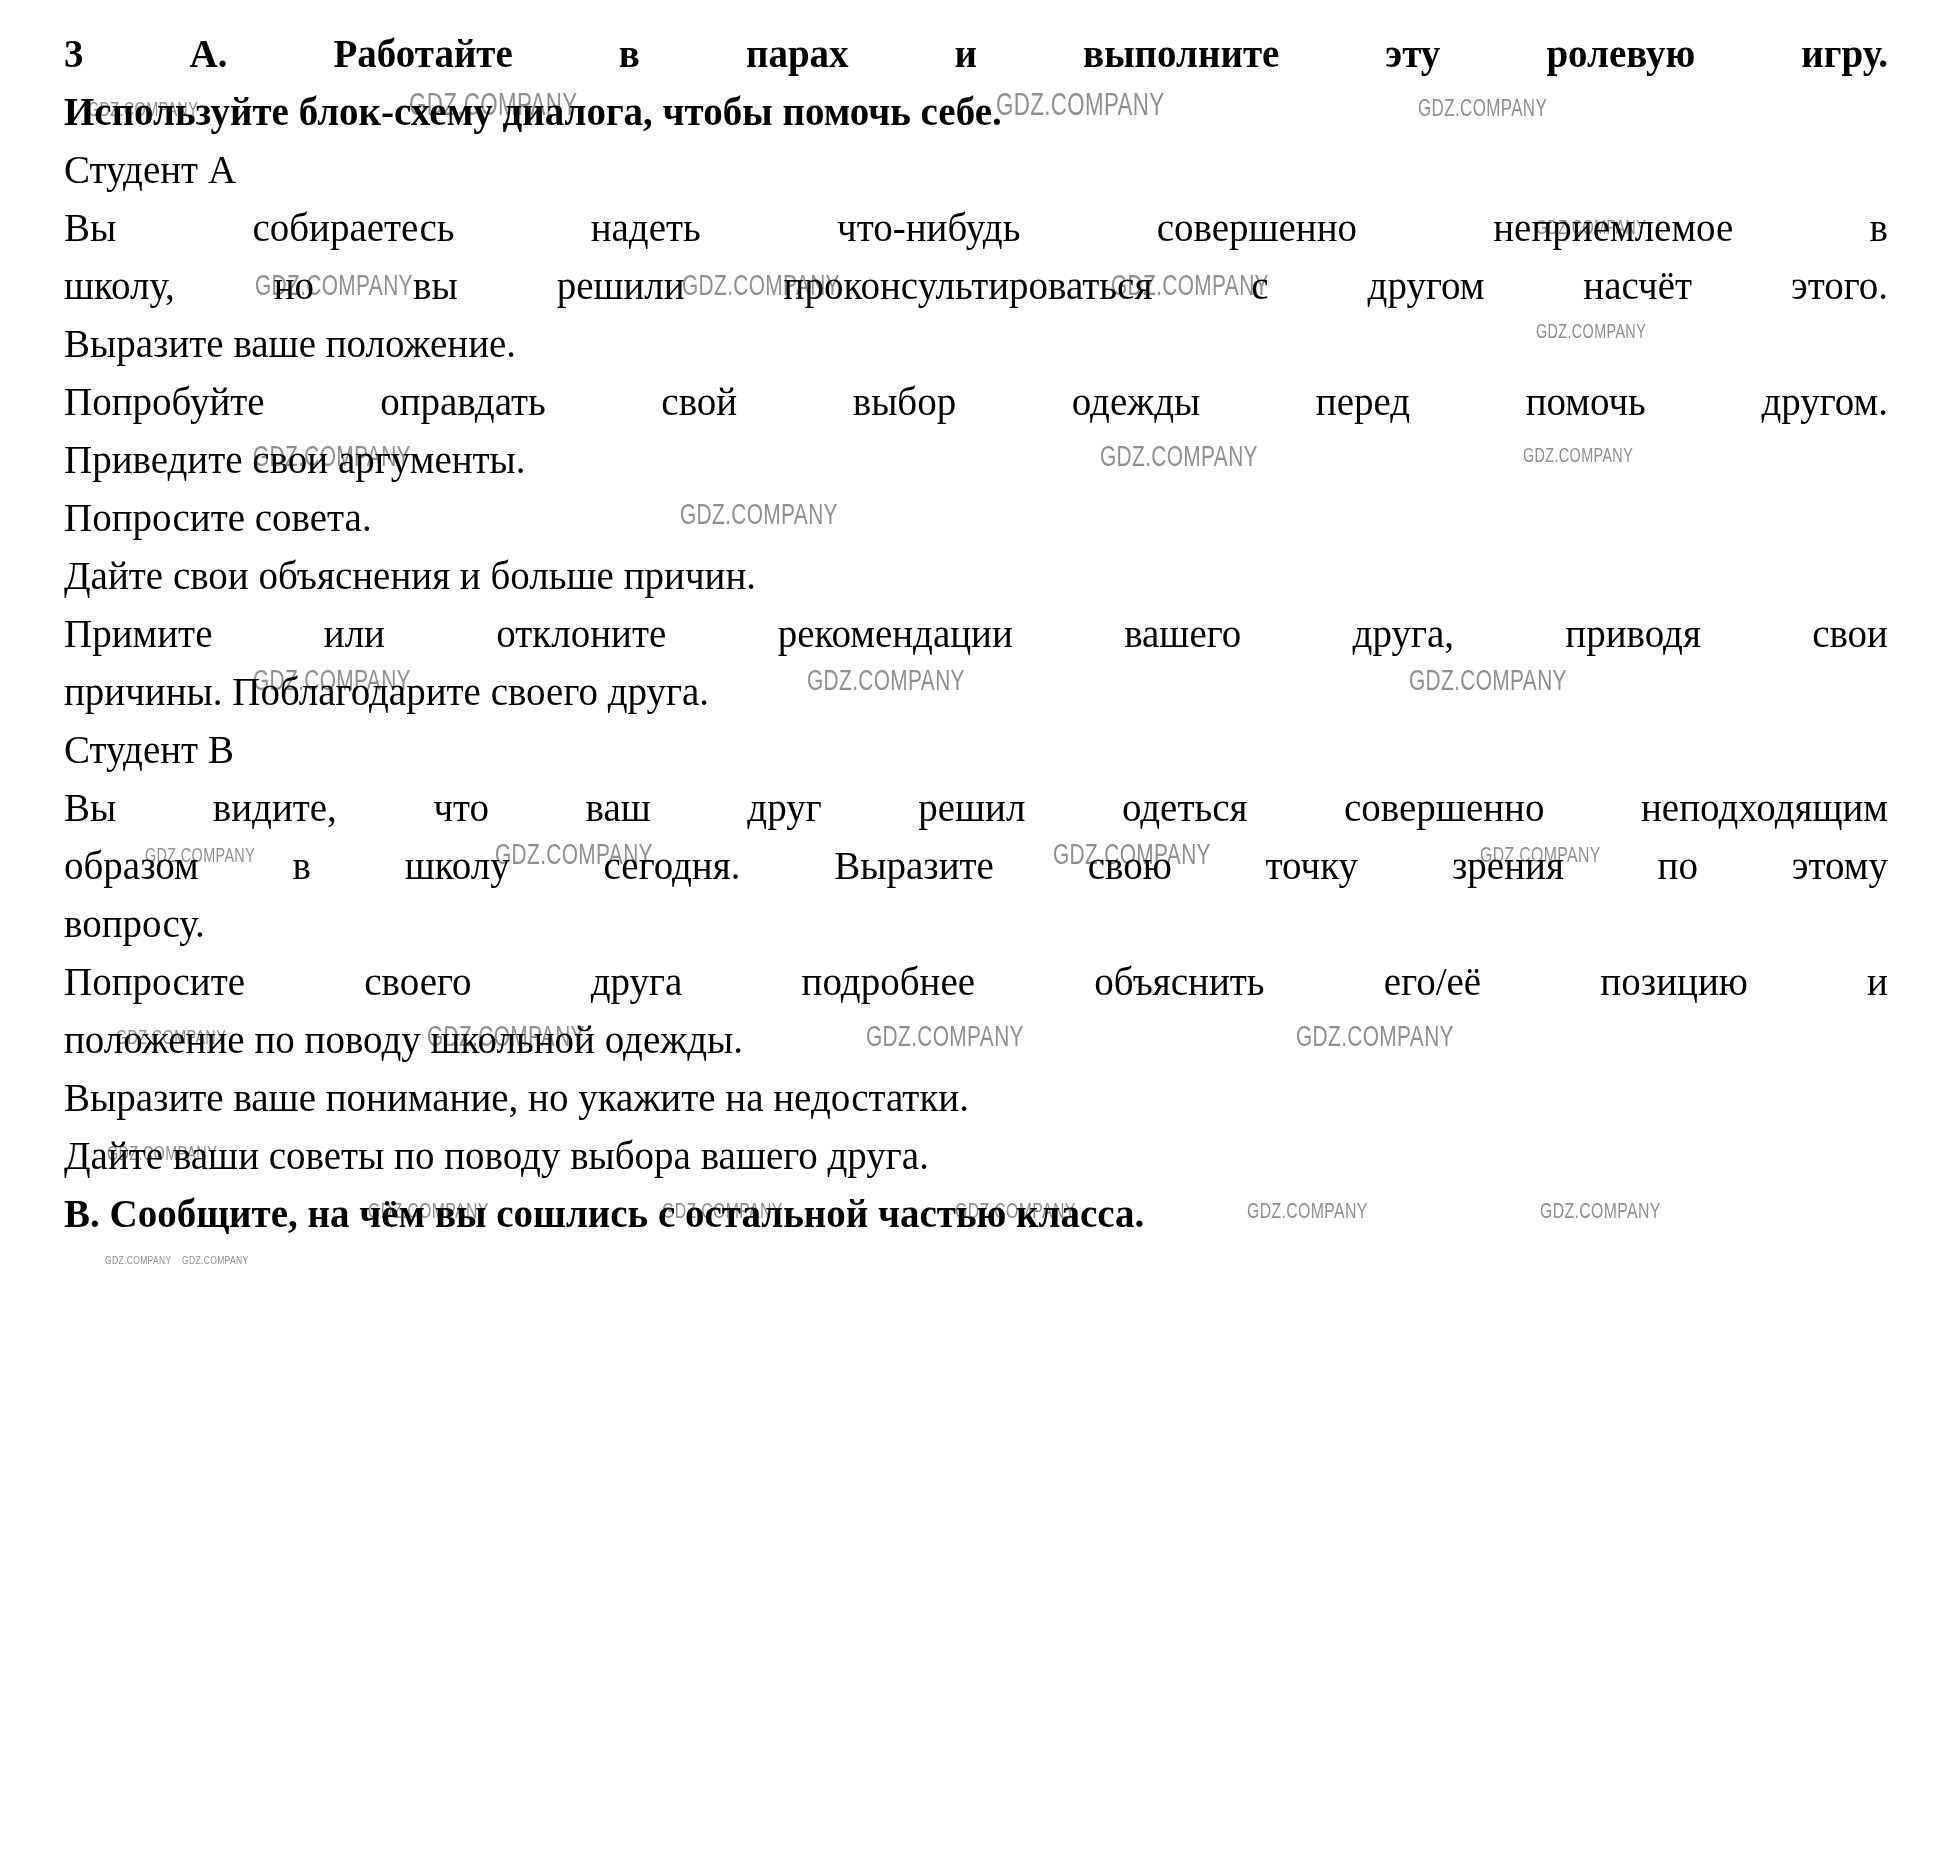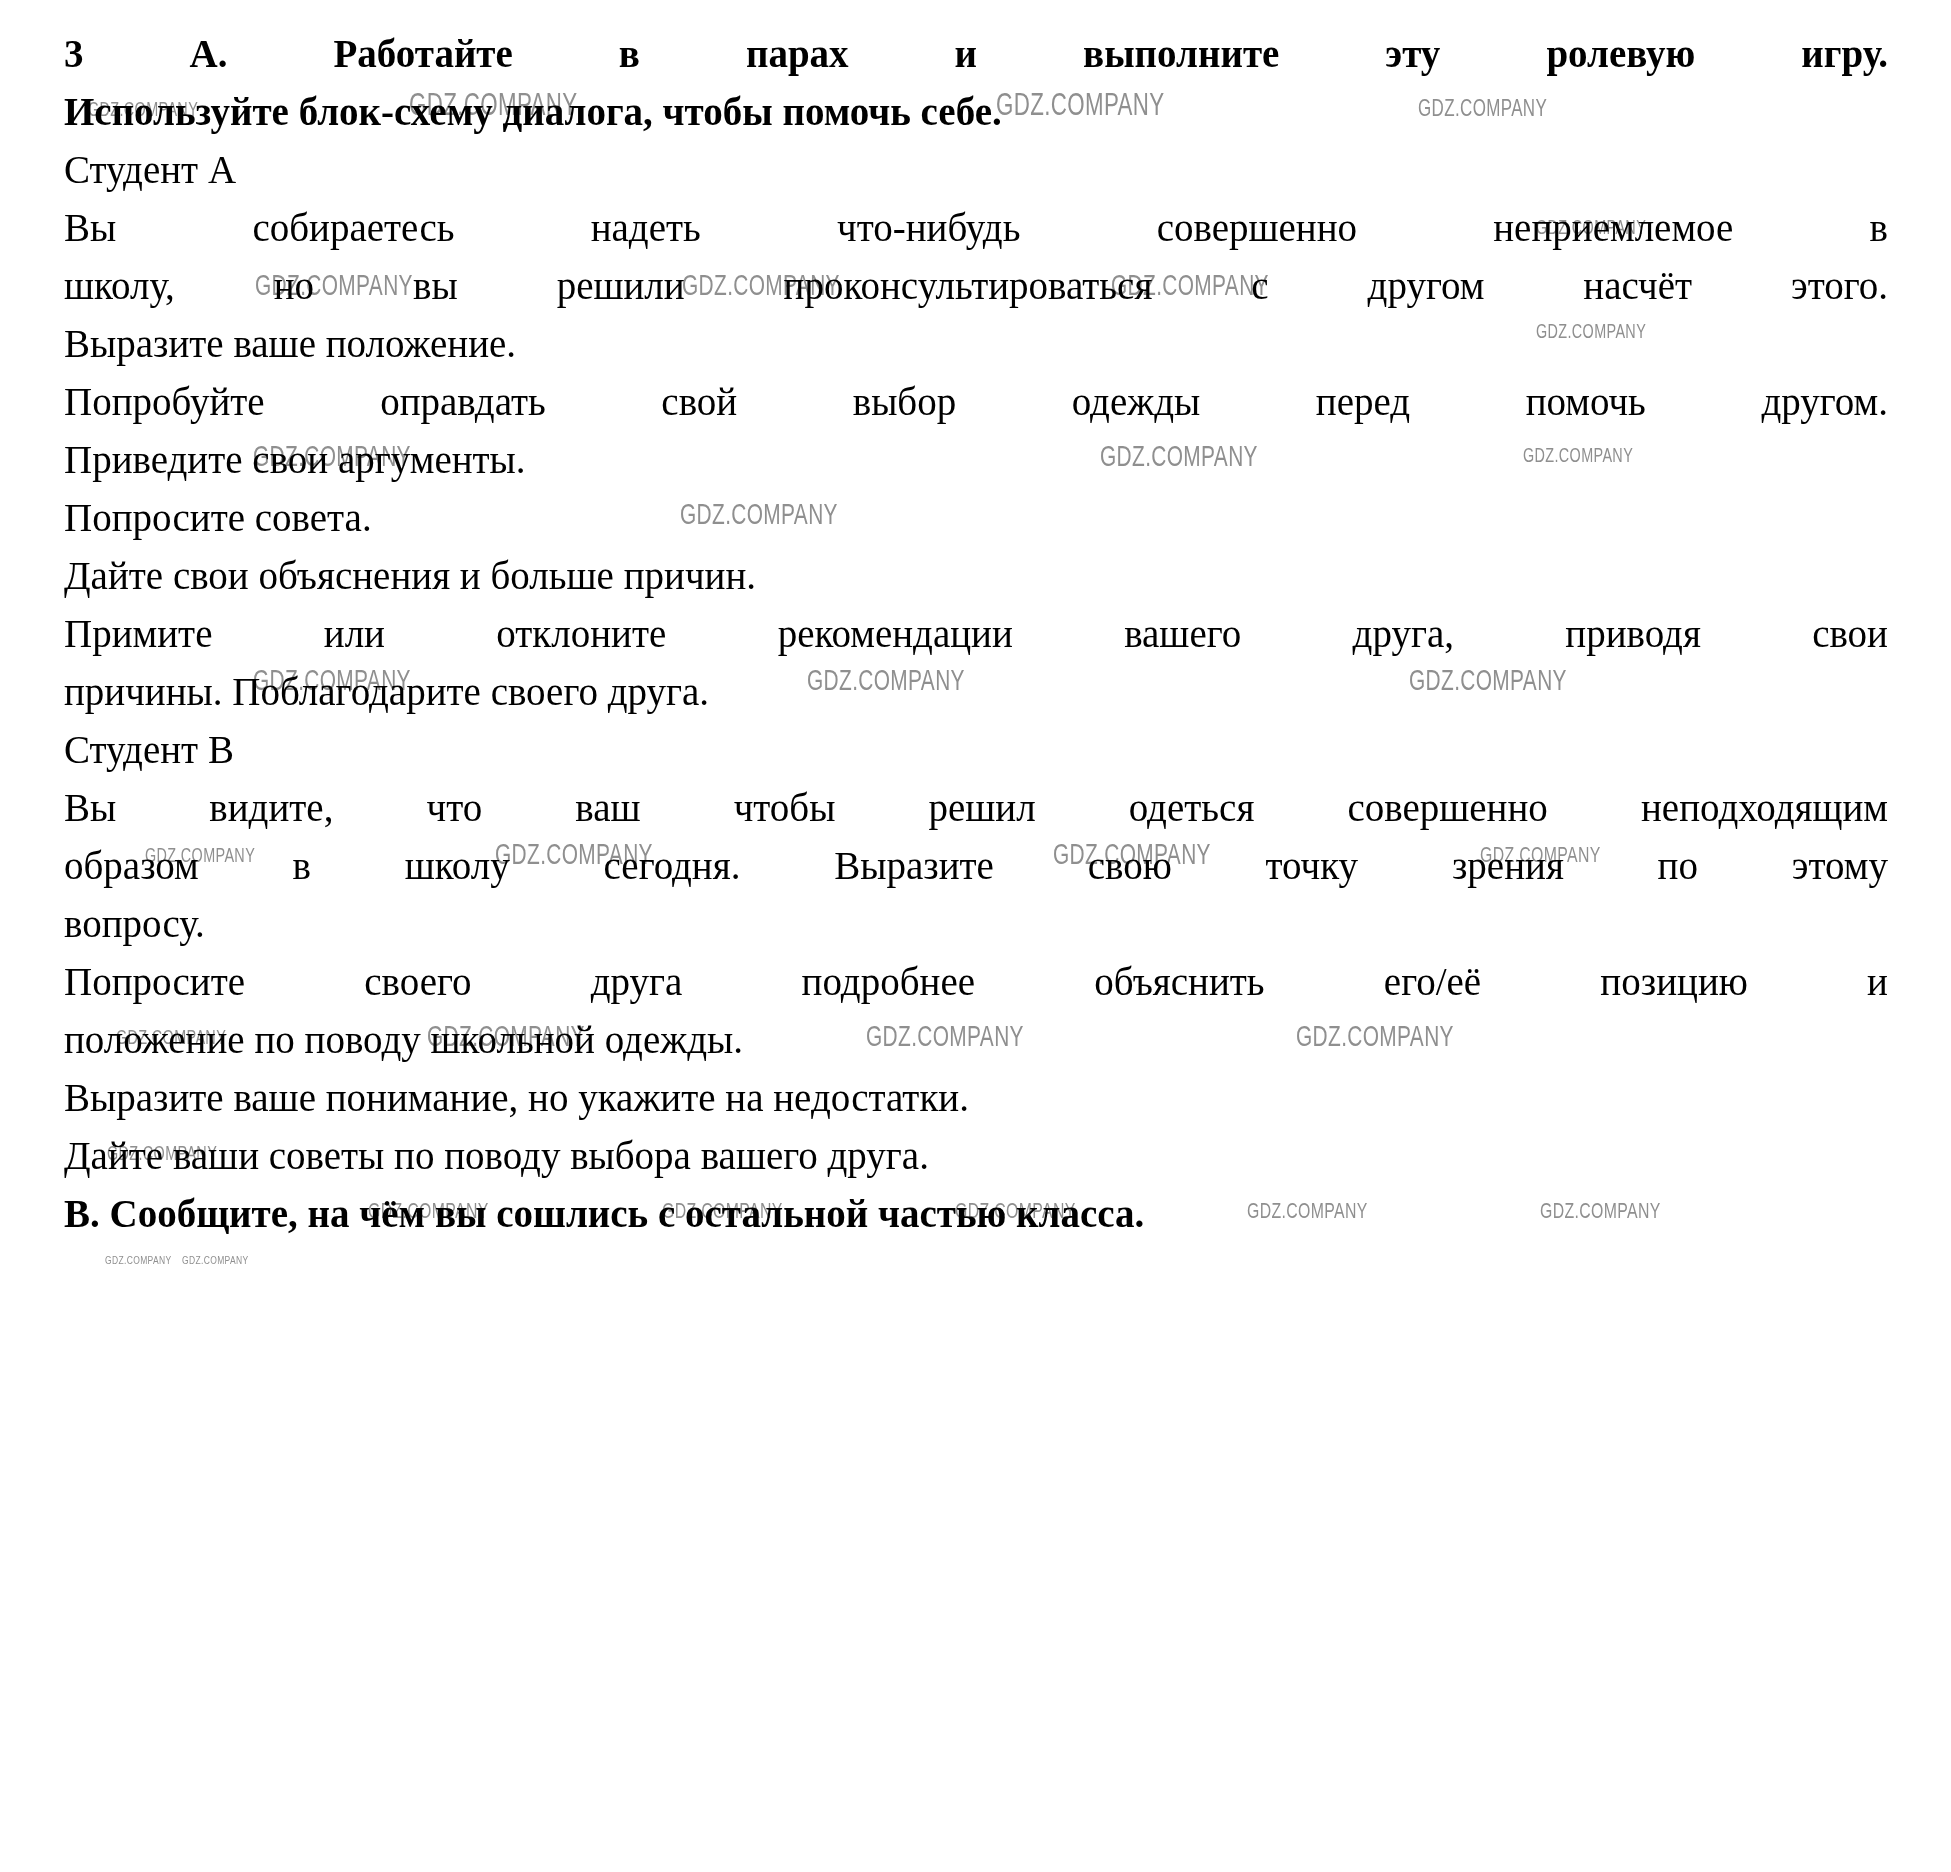--- a/index.html
+++ b/index.html
@@ -113,21 +113,21 @@
     <div class="line fill">Вы собираетесь надеть что-нибудь совершенно неприемлемое в</div>
     <div class="line fill">школу, но вы решили проконсультироваться с другом насчёт этого.</div>
     <div class="line">Выразите ваше положение.</div>
     <div class="line fill">Попробуйте оправдать свой выбор одежды перед помочь другом.</div>
     <div class="line">Приведите свои аргументы.</div>
     <div class="line">Попросите совета.</div>
     <div class="line">Дайте свои объяснения и больше причин.</div>
     <div class="line fill">Примите или отклоните рекомендации вашего друга, приводя свои</div>
     <div class="line">причины. Поблагодарите своего друга.</div>
     <div class="line">Студент В</div>
-    <div class="line fill">Вы видите, что ваш чтобы решил одеться совершенно неподходящим</div>
+    <div class="line fill">Вы видите, что ваш друг решил одеться совершенно неподходящим</div>
     <div class="line fill">образом в школу сегодня. Выразите свою точку зрения по этому</div>
     <div class="line">вопросу.</div>
     <div class="line fill">Попросите своего друга подробнее объяснить его/её позицию и</div>
     <div class="line">положение по поводу школьной одежды.</div>
     <div class="line">Выразите ваше понимание, но укажите на недостатки.</div>
     <div class="line">Дайте ваши советы по поводу выбора вашего друга.</div>
     <div class="line bold">В. Сообщите, на чём вы сошлись с остальной частью класса.</div>
   </div>
 
 </div>

